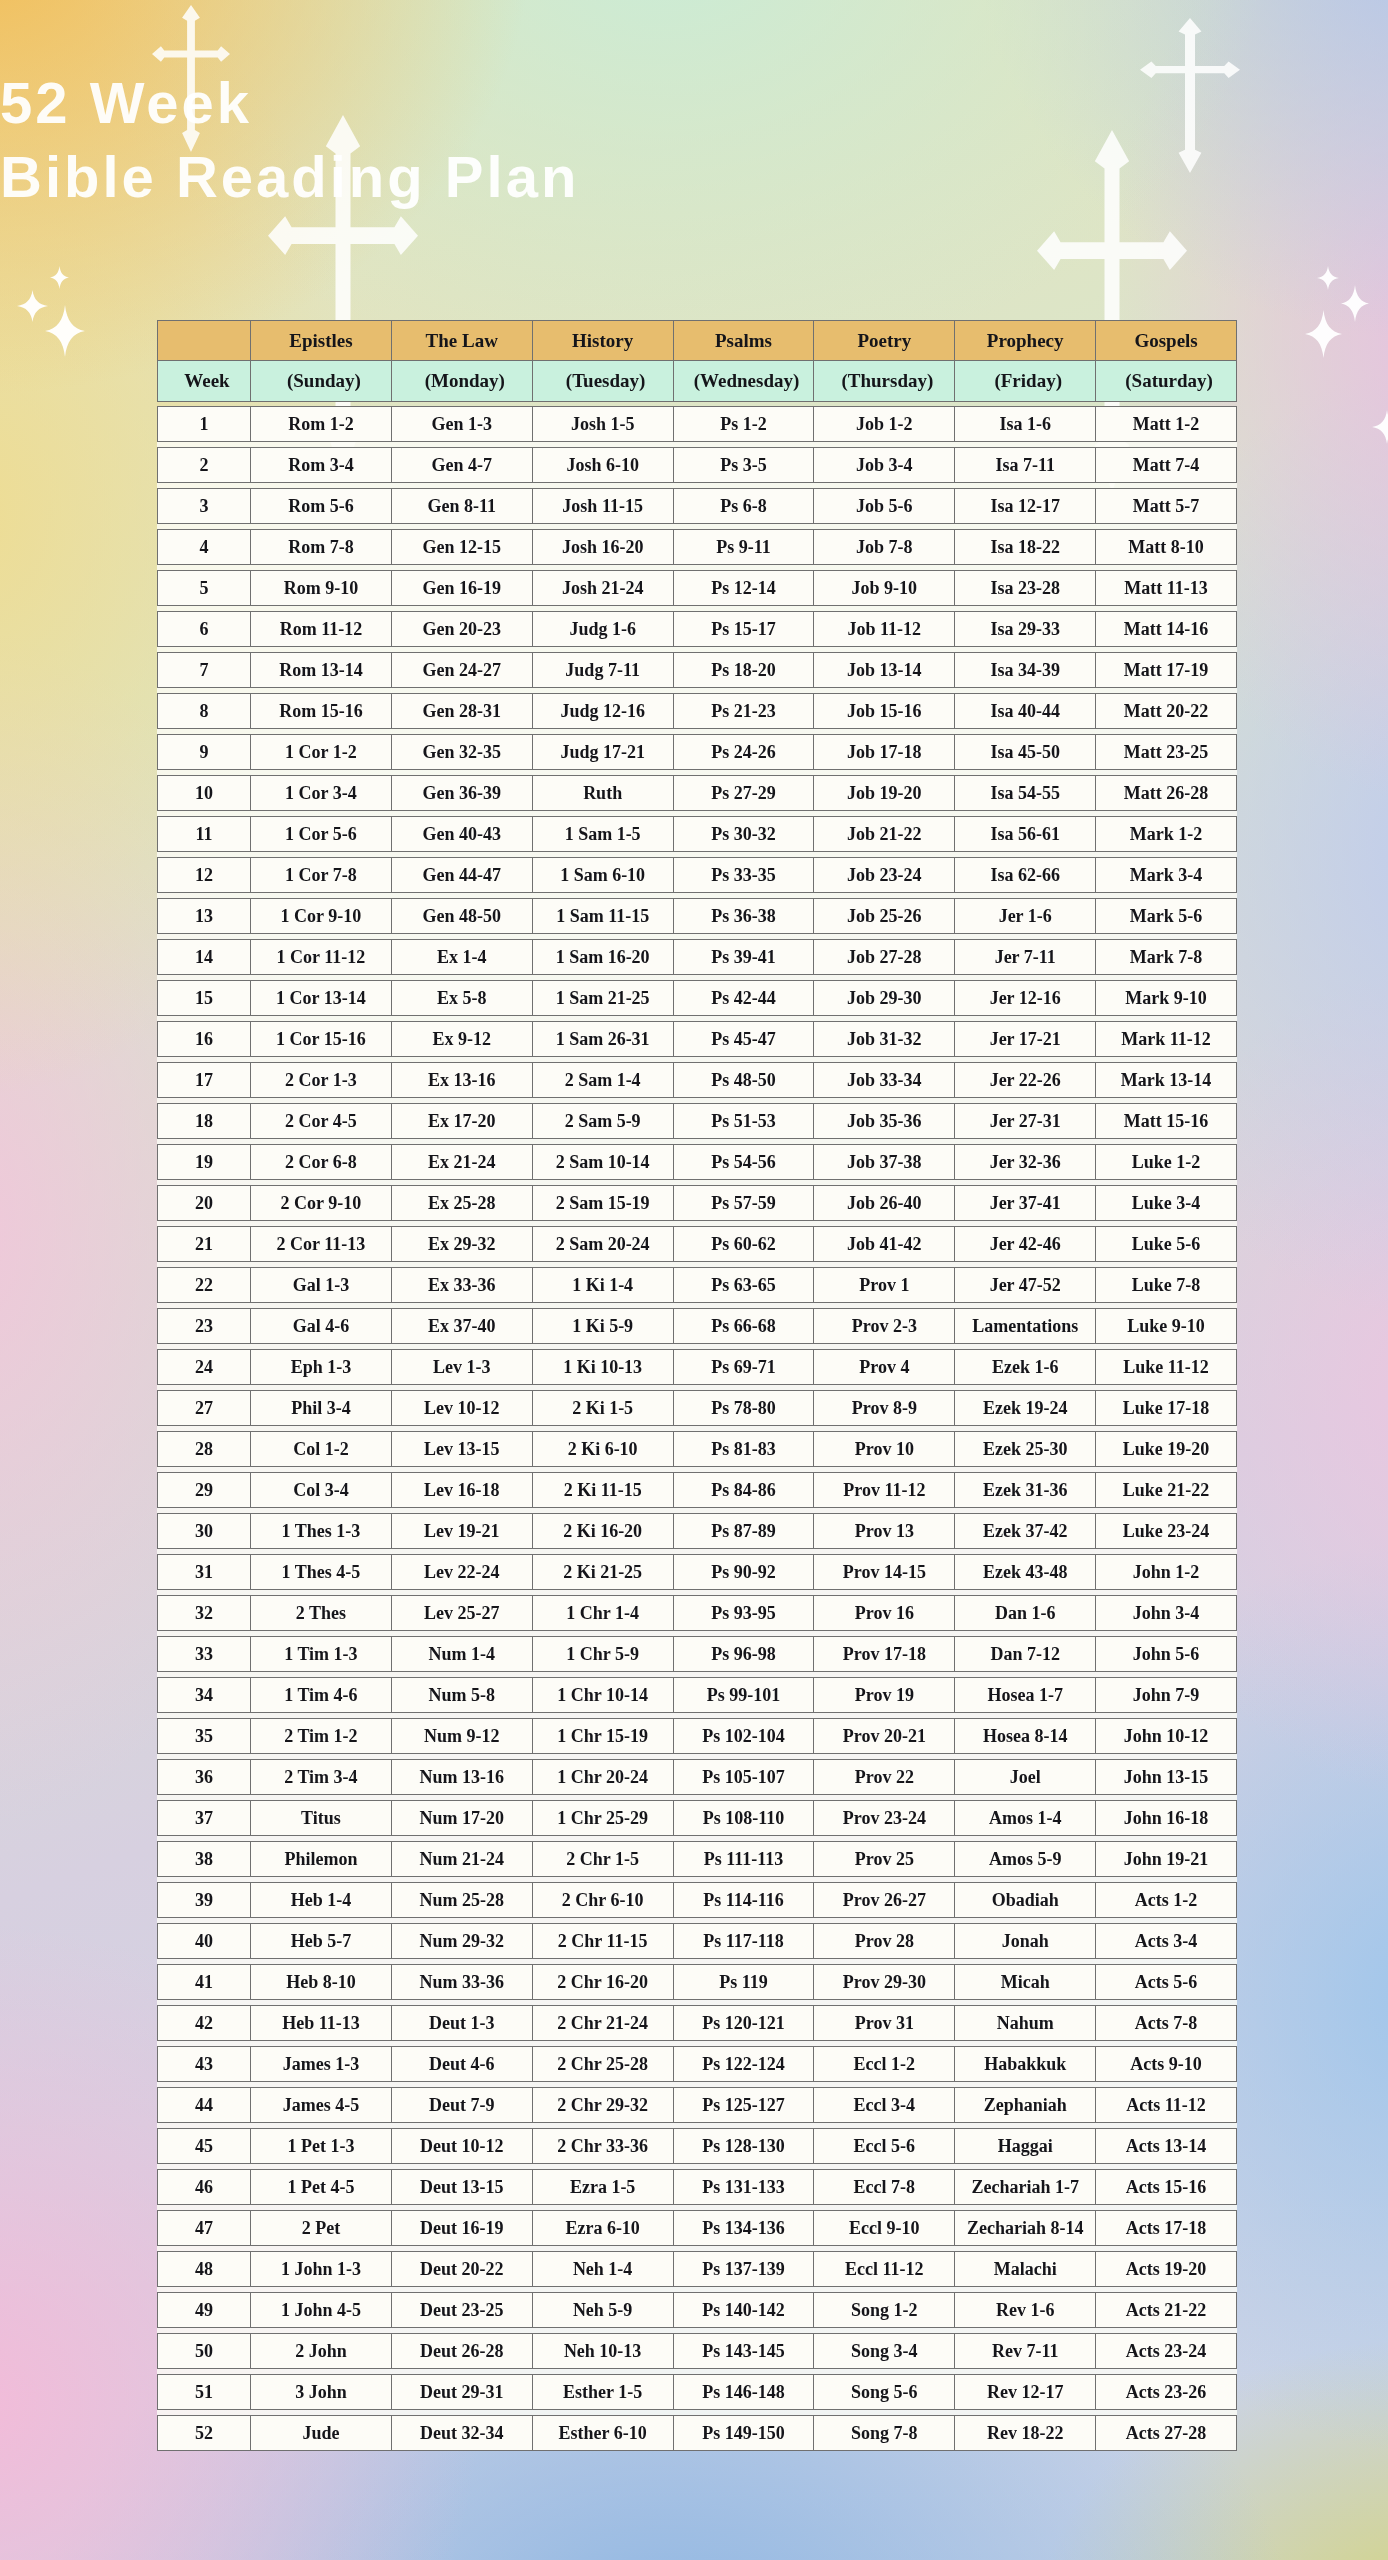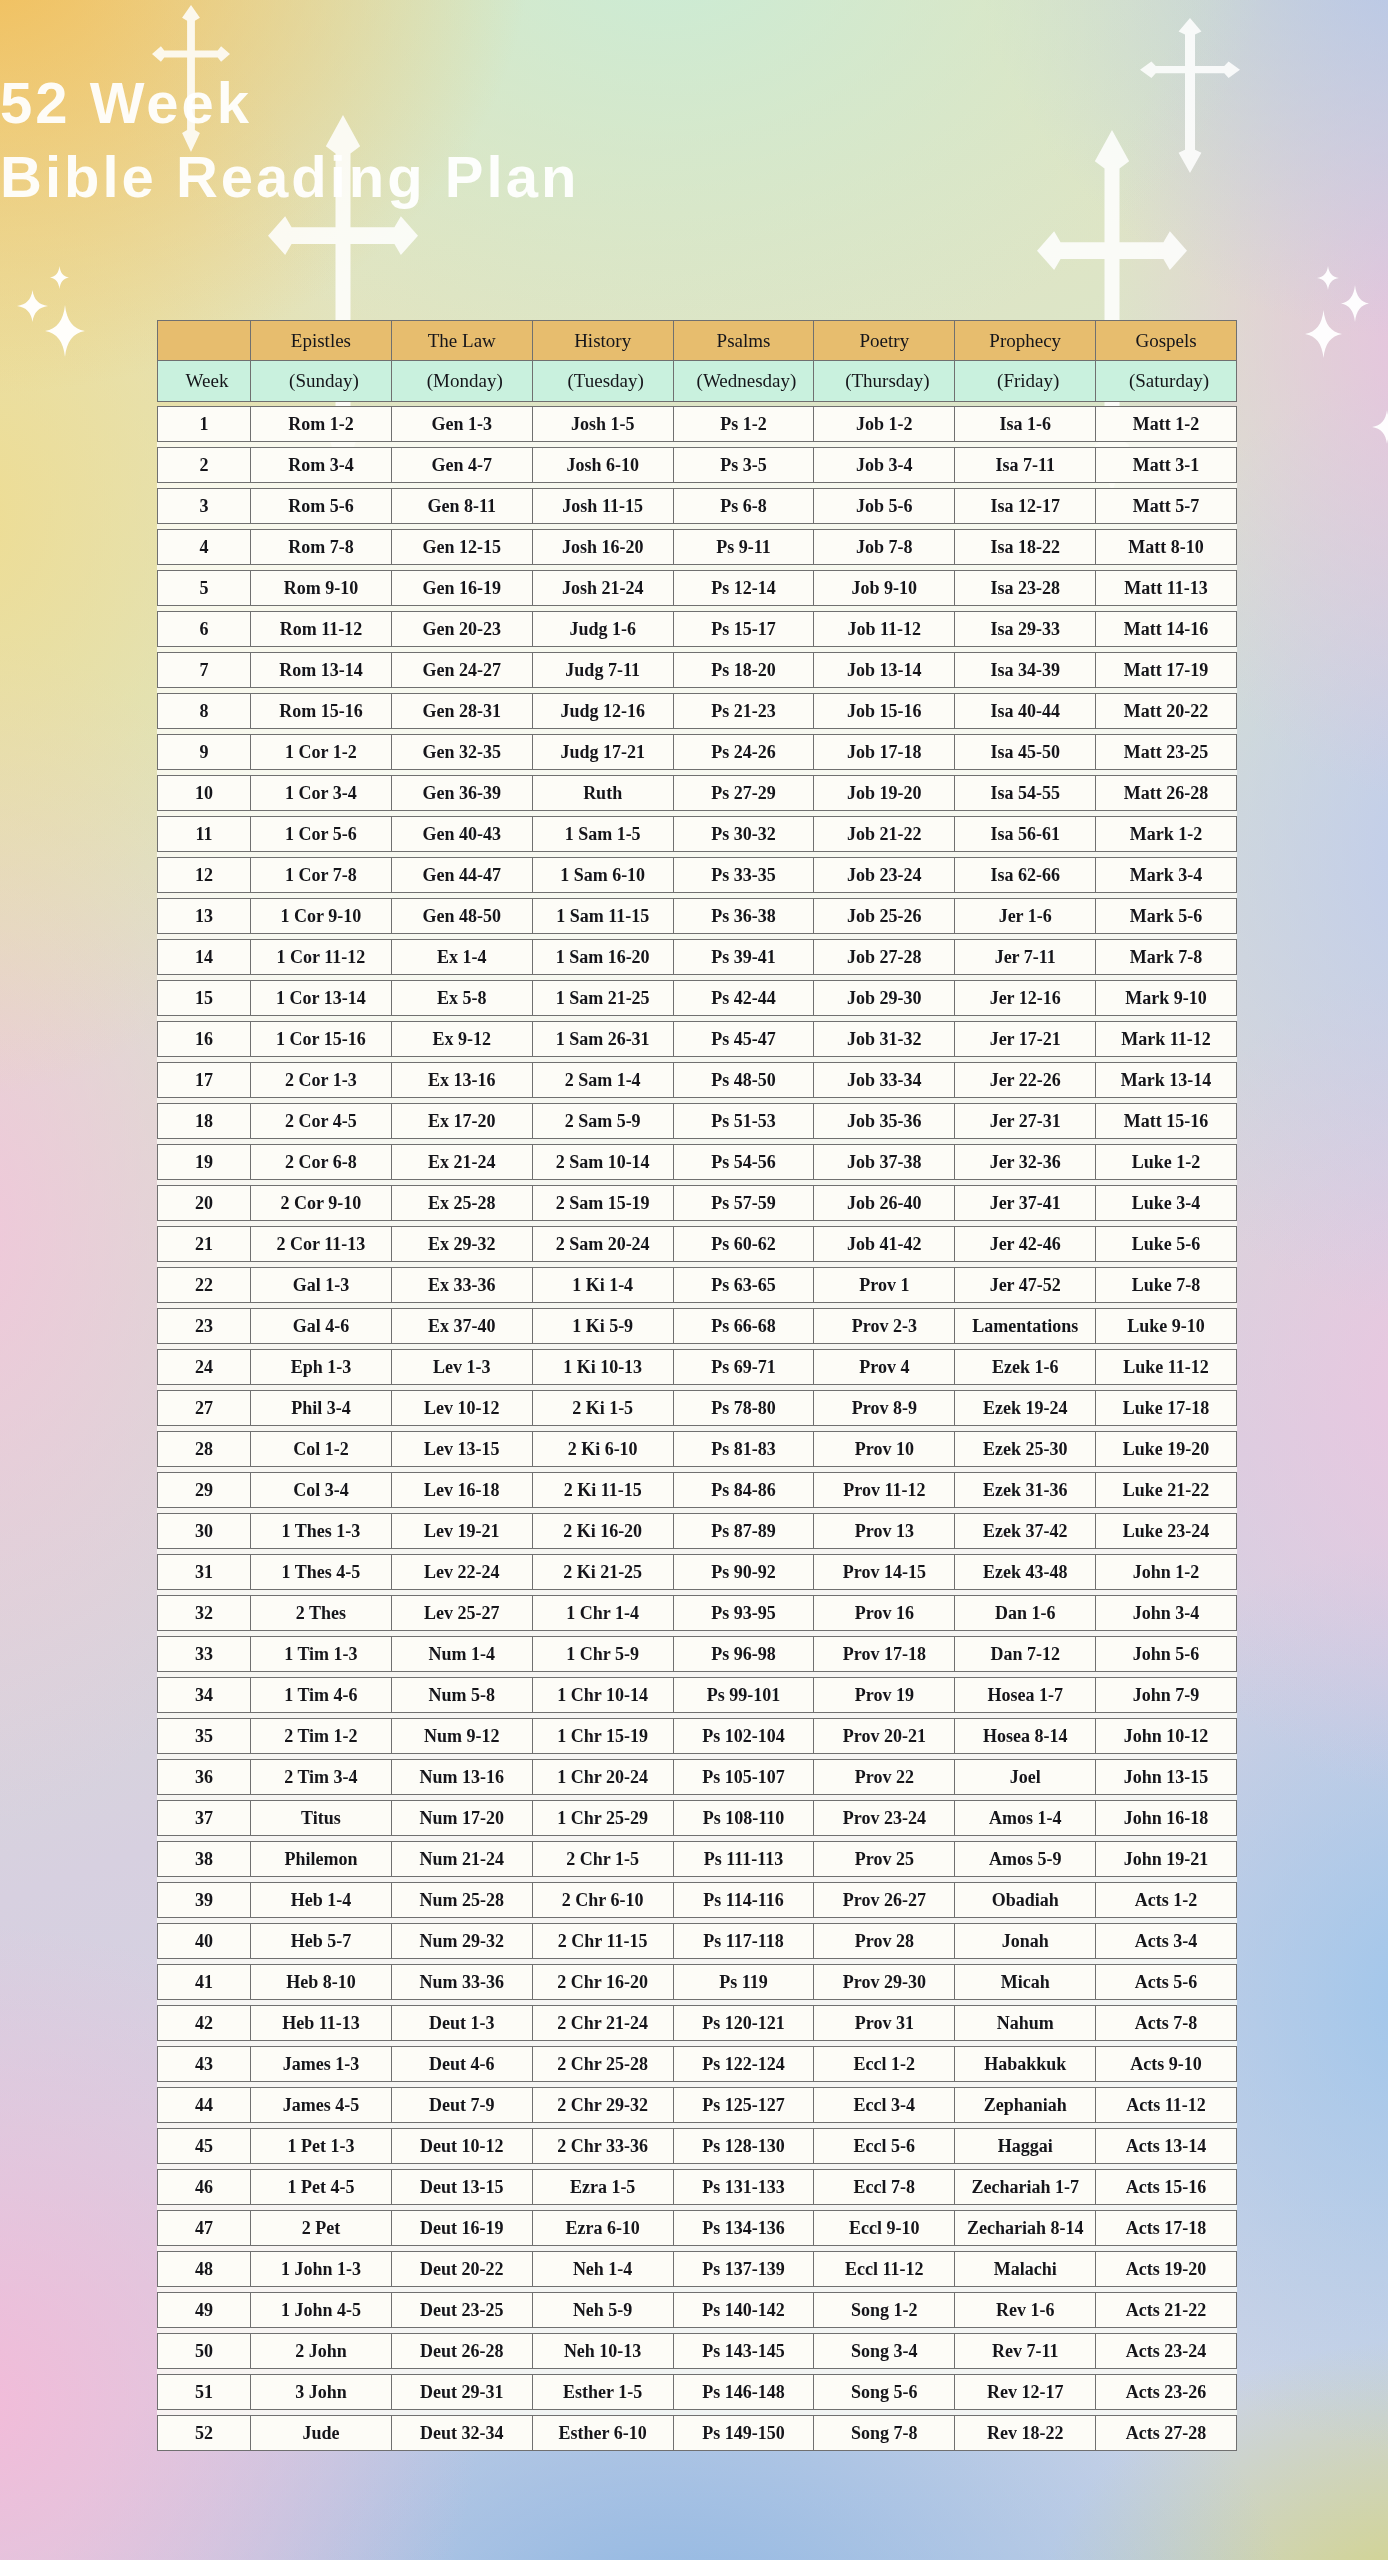--- a/index.html
+++ b/index.html
@@ -24,21 +24,21 @@
   .decor{position:absolute;pointer-events:none;}
   .cross{fill:rgba(255,255,255,0.85);}
   .sparkle{fill:rgba(255,255,255,0.96);}
   .title{position:absolute;top:66px;left:0;width:100%;text-align:left;
     font-family:"Liberation Sans","DejaVu Sans",sans-serif;font-weight:bold;
     font-size:58px;line-height:74px;letter-spacing:3px;color:rgba(255,255,255,0.94);}
   .plan{position:absolute;left:157px;top:320px;width:1080px;}
   .head-row{display:grid;grid-template-columns:94px repeat(7,1fr);}
   .head-row .cell{box-sizing:border-box;height:41px;border:1px solid var(--grid,#707070);
     display:flex;align-items:center;justify-content:center;
-    font-weight:normal;font-size:19px;color:#15151a;}
+    font-weight:bold;font-size:19px;color:#15151a;}
   .head-row .cell + .cell{border-left:none;}
   .head-gold .cell{background:var(--gold,#e7bd6e);}
   .head-mint .cell{background:var(--mint,#c9f1de);border-top:none;padding-left:6px;}
   .tbody{margin-top:4px;display:flex;flex-direction:column;gap:5px;background:rgba(252,251,246,0.85);}
   .row{display:grid;grid-template-columns:94px repeat(7,1fr);height:36px;}
   .row .cell{box-sizing:border-box;height:36px;border:1px solid var(--grid,#707070);border-left:none;
     background:var(--cellbg,#fdfcf7);display:flex;align-items:center;justify-content:center;
     font-weight:bold;font-size:18px;color:#15151a;white-space:nowrap;}
   .row .cell:first-child{border-left:1px solid var(--grid,#707070);}
 </style>
@@ -121,21 +121,21 @@
           <div class="cell">Matt 1-2</div>
         </div>
         <div class="row">
           <div class="cell week">2</div>
           <div class="cell">Rom 3-4</div>
           <div class="cell">Gen 4-7</div>
           <div class="cell">Josh 6-10</div>
           <div class="cell">Ps 3-5</div>
           <div class="cell">Job 3-4</div>
           <div class="cell">Isa 7-11</div>
-          <div class="cell">Matt 3-1</div>
+          <div class="cell">Matt 7-4</div>
         </div>
         <div class="row">
           <div class="cell week">3</div>
           <div class="cell">Rom 5-6</div>
           <div class="cell">Gen 8-11</div>
           <div class="cell">Josh 11-15</div>
           <div class="cell">Ps 6-8</div>
           <div class="cell">Job 5-6</div>
           <div class="cell">Isa 12-17</div>
           <div class="cell">Matt 5-7</div>

